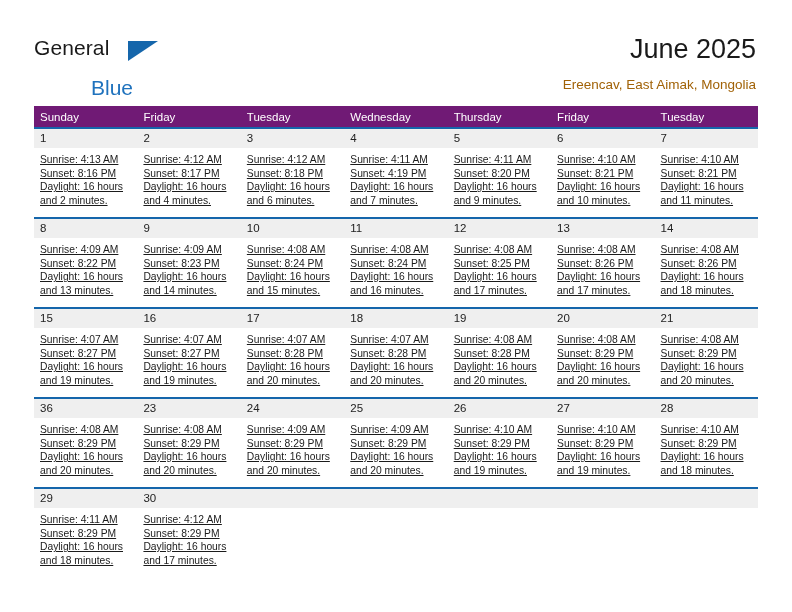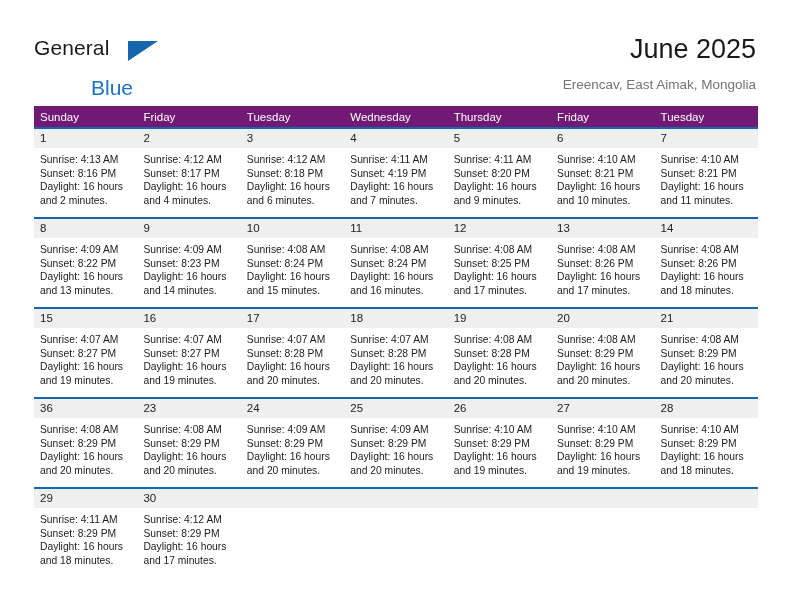--- a/index.html
+++ b/index.html
@@ -70,21 +70,21 @@
     font-size: 27px;
     color: #1a1a1a;
     text-align: center;
     white-space: nowrap;
   }
   .subtitle {
     position: absolute;
     right: 36px;
     top: 77px;
     font-size: 13.5px;
-    color: #737373;
+    color: #a16207;
     text-align: right;
     white-space: nowrap;
   }
 
   
   .calendar {
     position: absolute;
     left: 34px;
     top: 106px;
     width: 724px;
@@ -117,20 +117,21 @@
     padding: 3px 0 4px 6px;
     line-height: 12px;
     min-height: 12px;
   }
   .daynum.empty { color: transparent; }
   .info {
     padding: 5px 4px 0 6px;
     font-size: 10.3px;
     line-height: 13.6px;
     color: #1b1b1b;
+    text-decoration: underline;
   }
   .info div { white-space: nowrap; }
   .info .daylight { white-space: normal; }
 </style>
 </head>
 <body>
 
 <div class="page">
 
   <div class="header">

